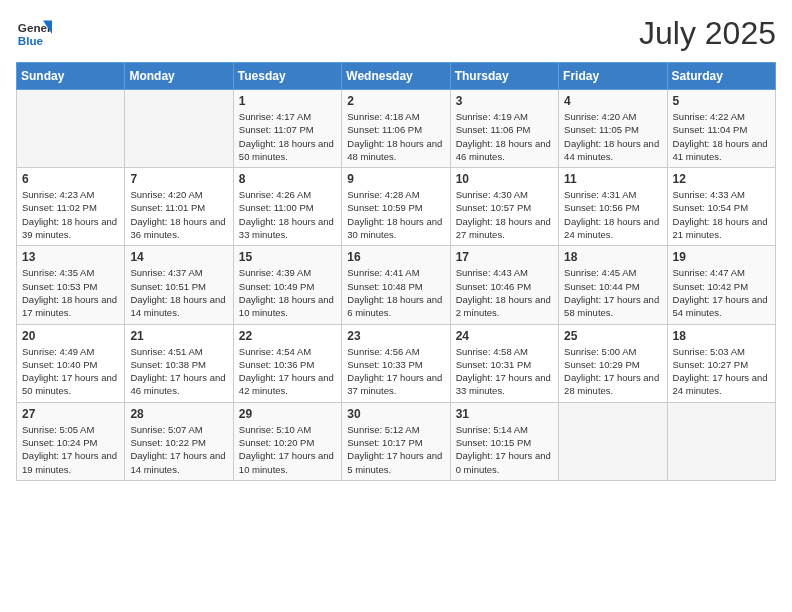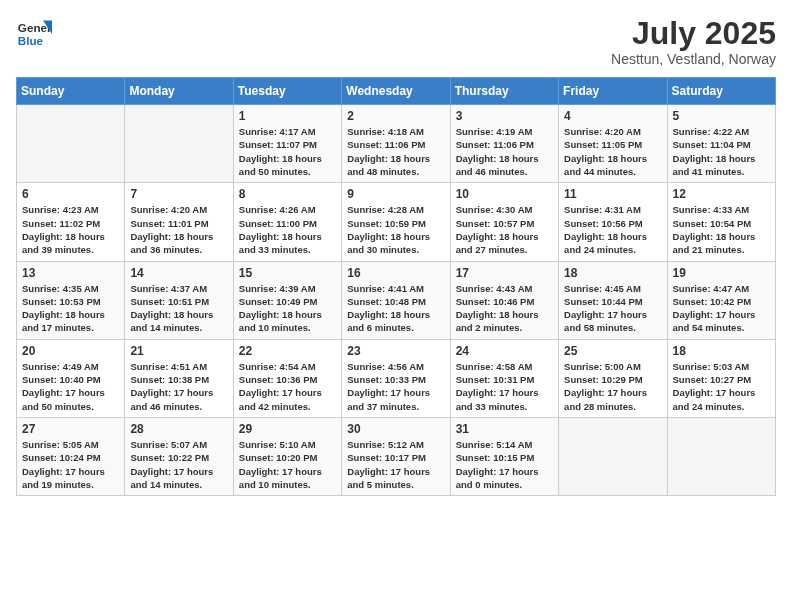--- a/index.html
+++ b/index.html
@@ -25,21 +25,21 @@
     .logo-icon {
       width: 36px;
       height: 36px;
       margin-right: 4px;
     }
     .title-block {
       text-align: right;
     }
     .month-title {
       font-size: 32px;
-      font-weight: bold;
+      font-weight: normal;
       color: #333;
       line-height: 1.1;
     }
     .location {
       font-size: 14px;
       color: #555;
     }
     .calendar {
       width: 100%;
       border-collapse: collapse;
@@ -75,40 +75,38 @@
       font-size: 12px;
       font-weight: bold;
       color: #333;
       display: block;
       margin-bottom: 2px;
     }
     .day-info {
       font-size: 9.5px;
       color: #333;
       line-height: 1.4;
-      font-weight: bold;
     }
     .empty-cell {
       background: #f5f5f5 !important;
     }
   </style>
 </head>
 <body>
 
 <div class="header">
   <div class="logo">
     <svg class="logo-icon" viewBox="0 0 40 40" xmlns="http://www.w3.org/2000/svg">
       <text x="2" y="18" font-size="13" font-weight="bold" fill="#333">General</text>
       <text x="2" y="32" font-size="13" font-weight="bold" fill="#1a6fc4">Blue</text>
       <polygon points="30,5 40,5 40,20" fill="#1a6fc4"></polygon>
     </svg>
   </div>
   <div class="title-block">
     <div class="month-title">July 2025</div>
-    <div class="location">Nesttun, Vestland, Norway</div>
   </div>
 </div>
 
 <table class="calendar">
   <thead>
     <tr>
     <th>Sunday</th>
         <th>Monday</th>
         <th>Tuesday</th>
         <th>Wednesday</th>

